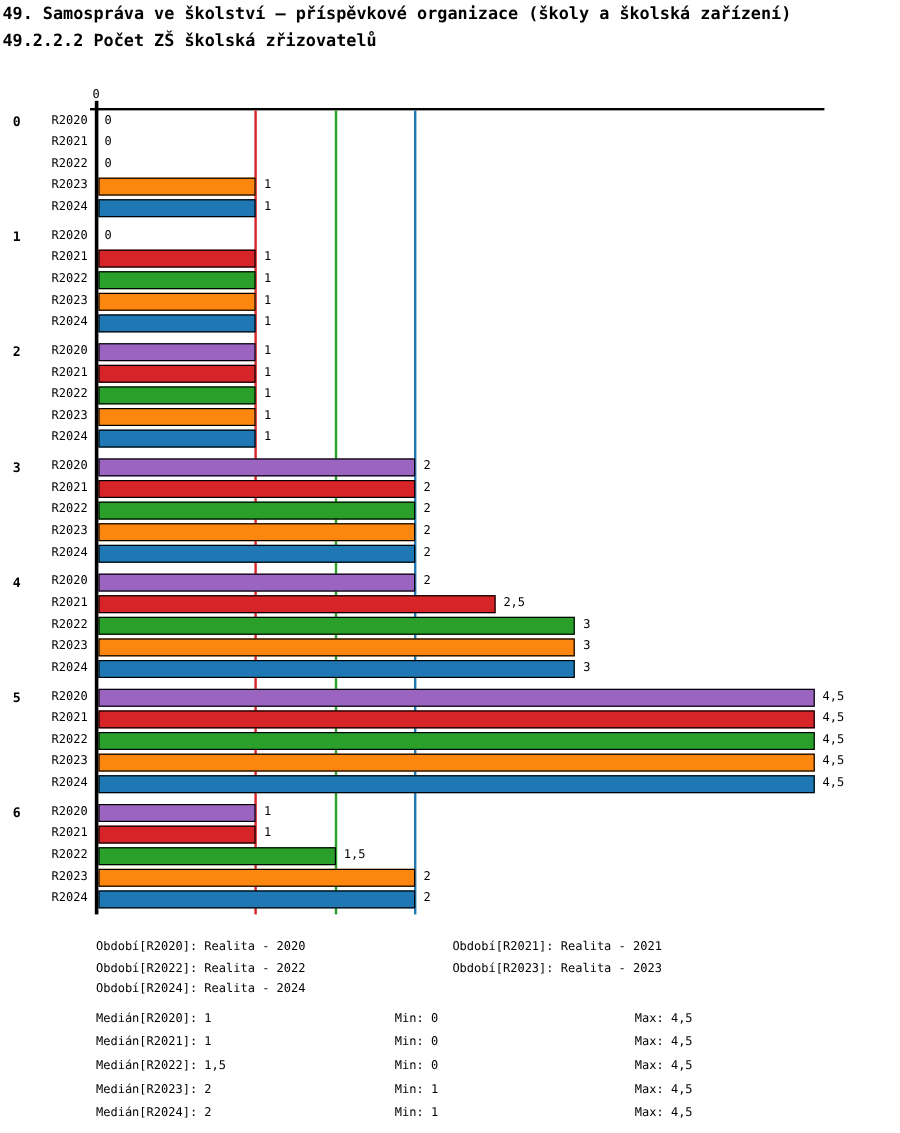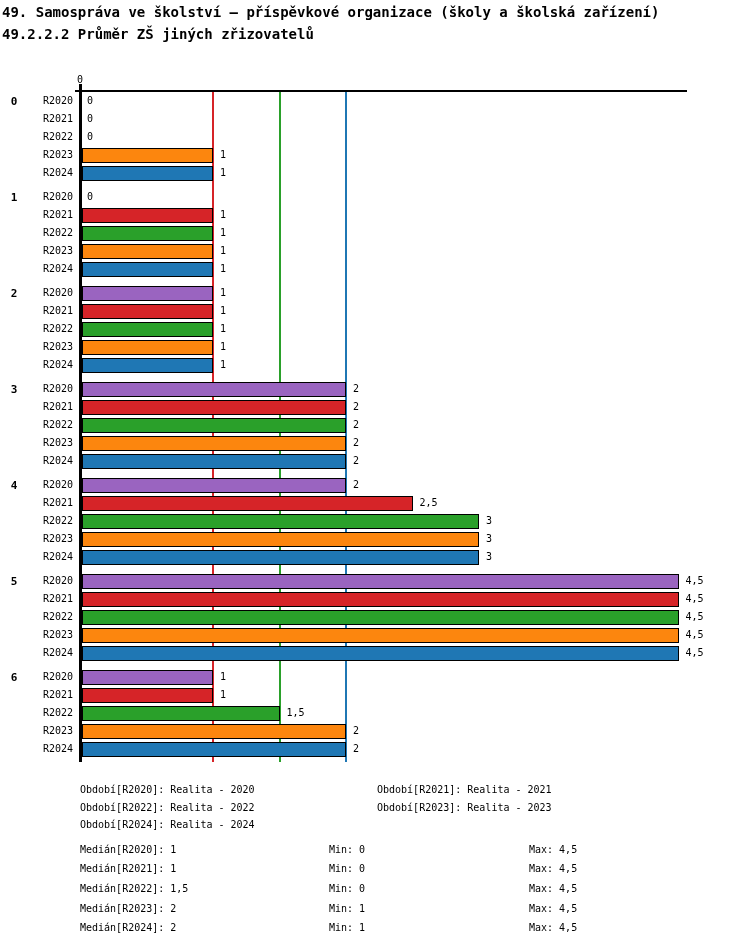--- a/index.html
+++ b/index.html
@@ -14,21 +14,21 @@
   .axis-v{background:#000;width:3px;}
   .vline{width:2px;}
   .bar{box-sizing:border-box;border:1px solid #000;height:15px;}
   .leg{font-size:10px;line-height:13px;}
 </style>
 </head>
 <body>
 
 <div class="screen">
   <div class="abs title" style="left:2px;top:4px;">49. Samospráva ve školství – příspěvkové organizace (školy a školská zařízení)</div>
-  <div class="abs title" style="left:2px;top:26px;">49.2.2.2 Průměr ZŠ jiných zřizovatelů</div>
+  <div class="abs title" style="left:2px;top:26px;">49.2.2.2 Počet ZŠ školská zřizovatelů</div>
 
   <div id="chart" class="abs" style="left:0;top:0;width:750px;height:775px;">
     <div class="abs axis-h" style="left:75px;top:90px;width:612px;"></div>
     <div class="abs axis-v" style="left:79px;top:84px;height:678px;"></div>
     <div class="abs lbl" style="left:73px;top:73px;width:14px;text-align:center;">0</div>
   <div class="abs vline" style="left: 212px; top: 92px; height: 670px; background: rgb(214, 36, 40);"></div><div class="abs vline" style="left: 278.5px; top: 92px; height: 670px; background: rgb(42, 160, 42);"></div><div class="abs vline" style="left: 345px; top: 92px; height: 670px; background: rgb(31, 119, 180);"></div><div class="abs grp" style="left: 6px; top: 95px;">0</div><div class="abs lbl" style="left: 43px; top: 94px;">R2020</div><div class="abs lbl" style="left: 87px; top: 94px;">0</div><div class="abs lbl" style="left: 43px; top: 112px;">R2021</div><div class="abs lbl" style="left: 87px; top: 112px;">0</div><div class="abs lbl" style="left: 43px; top: 130px;">R2022</div><div class="abs lbl" style="left: 87px; top: 130px;">0</div><div class="abs lbl" style="left: 43px; top: 148px;">R2023</div><div class="abs bar" style="left: 82px; top: 148px; width: 131px; background: rgb(252, 134, 14);"></div><div class="abs lbl" style="left: 220px; top: 148px;">1</div><div class="abs lbl" style="left: 43px; top: 166px;">R2024</div><div class="abs bar" style="left: 82px; top: 166px; width: 131px; background: rgb(31, 119, 180);"></div><div class="abs lbl" style="left: 220px; top: 166px;">1</div><div class="abs grp" style="left: 6px; top: 191px;">1</div><div class="abs lbl" style="left: 43px; top: 190px;">R2020</div><div class="abs lbl" style="left: 87px; top: 190px;">0</div><div class="abs lbl" style="left: 43px; top: 208px;">R2021</div><div class="abs bar" style="left: 82px; top: 208px; width: 131px; background: rgb(214, 36, 40);"></div><div class="abs lbl" style="left: 220px; top: 208px;">1</div><div class="abs lbl" style="left: 43px; top: 226px;">R2022</div><div class="abs bar" style="left: 82px; top: 226px; width: 131px; background: rgb(42, 160, 42);"></div><div class="abs lbl" style="left: 220px; top: 226px;">1</div><div class="abs lbl" style="left: 43px; top: 244px;">R2023</div><div class="abs bar" style="left: 82px; top: 244px; width: 131px; background: rgb(252, 134, 14);"></div><div class="abs lbl" style="left: 220px; top: 244px;">1</div><div class="abs lbl" style="left: 43px; top: 262px;">R2024</div><div class="abs bar" style="left: 82px; top: 262px; width: 131px; background: rgb(31, 119, 180);"></div><div class="abs lbl" style="left: 220px; top: 262px;">1</div><div class="abs grp" style="left: 6px; top: 287px;">2</div><div class="abs lbl" style="left: 43px; top: 286px;">R2020</div><div class="abs bar" style="left: 82px; top: 286px; width: 131px; background: rgb(154, 100, 192);"></div><div class="abs lbl" style="left: 220px; top: 286px;">1</div><div class="abs lbl" style="left: 43px; top: 304px;">R2021</div><div class="abs bar" style="left: 82px; top: 304px; width: 131px; background: rgb(214, 36, 40);"></div><div class="abs lbl" style="left: 220px; top: 304px;">1</div><div class="abs lbl" style="left: 43px; top: 322px;">R2022</div><div class="abs bar" style="left: 82px; top: 322px; width: 131px; background: rgb(42, 160, 42);"></div><div class="abs lbl" style="left: 220px; top: 322px;">1</div><div class="abs lbl" style="left: 43px; top: 340px;">R2023</div><div class="abs bar" style="left: 82px; top: 340px; width: 131px; background: rgb(252, 134, 14);"></div><div class="abs lbl" style="left: 220px; top: 340px;">1</div><div class="abs lbl" style="left: 43px; top: 358px;">R2024</div><div class="abs bar" style="left: 82px; top: 358px; width: 131px; background: rgb(31, 119, 180);"></div><div class="abs lbl" style="left: 220px; top: 358px;">1</div><div class="abs grp" style="left: 6px; top: 383px;">3</div><div class="abs lbl" style="left: 43px; top: 382px;">R2020</div><div class="abs bar" style="left: 82px; top: 382px; width: 264px; background: rgb(154, 100, 192);"></div><div class="abs lbl" style="left: 353px; top: 382px;">2</div><div class="abs lbl" style="left: 43px; top: 400px;">R2021</div><div class="abs bar" style="left: 82px; top: 400px; width: 264px; background: rgb(214, 36, 40);"></div><div class="abs lbl" style="left: 353px; top: 400px;">2</div><div class="abs lbl" style="left: 43px; top: 418px;">R2022</div><div class="abs bar" style="left: 82px; top: 418px; width: 264px; background: rgb(42, 160, 42);"></div><div class="abs lbl" style="left: 353px; top: 418px;">2</div><div class="abs lbl" style="left: 43px; top: 436px;">R2023</div><div class="abs bar" style="left: 82px; top: 436px; width: 264px; background: rgb(252, 134, 14);"></div><div class="abs lbl" style="left: 353px; top: 436px;">2</div><div class="abs lbl" style="left: 43px; top: 454px;">R2024</div><div class="abs bar" style="left: 82px; top: 454px; width: 264px; background: rgb(31, 119, 180);"></div><div class="abs lbl" style="left: 353px; top: 454px;">2</div><div class="abs grp" style="left: 6px; top: 479px;">4</div><div class="abs lbl" style="left: 43px; top: 478px;">R2020</div><div class="abs bar" style="left: 82px; top: 478px; width: 264px; background: rgb(154, 100, 192);"></div><div class="abs lbl" style="left: 353px; top: 478px;">2</div><div class="abs lbl" style="left: 43px; top: 496px;">R2021</div><div class="abs bar" style="left: 82px; top: 496px; width: 330.5px; background: rgb(214, 36, 40);"></div><div class="abs lbl" style="left: 419.5px; top: 496px;">2,5</div><div class="abs lbl" style="left: 43px; top: 514px;">R2022</div><div class="abs bar" style="left: 82px; top: 514px; width: 397px; background: rgb(42, 160, 42);"></div><div class="abs lbl" style="left: 486px; top: 514px;">3</div><div class="abs lbl" style="left: 43px; top: 532px;">R2023</div><div class="abs bar" style="left: 82px; top: 532px; width: 397px; background: rgb(252, 134, 14);"></div><div class="abs lbl" style="left: 486px; top: 532px;">3</div><div class="abs lbl" style="left: 43px; top: 550px;">R2024</div><div class="abs bar" style="left: 82px; top: 550px; width: 397px; background: rgb(31, 119, 180);"></div><div class="abs lbl" style="left: 486px; top: 550px;">3</div><div class="abs grp" style="left: 6px; top: 575px;">5</div><div class="abs lbl" style="left: 43px; top: 574px;">R2020</div><div class="abs bar" style="left: 82px; top: 574px; width: 596.5px; background: rgb(154, 100, 192);"></div><div class="abs lbl" style="left: 685.5px; top: 574px;">4,5</div><div class="abs lbl" style="left: 43px; top: 592px;">R2021</div><div class="abs bar" style="left: 82px; top: 592px; width: 596.5px; background: rgb(214, 36, 40);"></div><div class="abs lbl" style="left: 685.5px; top: 592px;">4,5</div><div class="abs lbl" style="left: 43px; top: 610px;">R2022</div><div class="abs bar" style="left: 82px; top: 610px; width: 596.5px; background: rgb(42, 160, 42);"></div><div class="abs lbl" style="left: 685.5px; top: 610px;">4,5</div><div class="abs lbl" style="left: 43px; top: 628px;">R2023</div><div class="abs bar" style="left: 82px; top: 628px; width: 596.5px; background: rgb(252, 134, 14);"></div><div class="abs lbl" style="left: 685.5px; top: 628px;">4,5</div><div class="abs lbl" style="left: 43px; top: 646px;">R2024</div><div class="abs bar" style="left: 82px; top: 646px; width: 596.5px; background: rgb(31, 119, 180);"></div><div class="abs lbl" style="left: 685.5px; top: 646px;">4,5</div><div class="abs grp" style="left: 6px; top: 671px;">6</div><div class="abs lbl" style="left: 43px; top: 670px;">R2020</div><div class="abs bar" style="left: 82px; top: 670px; width: 131px; background: rgb(154, 100, 192);"></div><div class="abs lbl" style="left: 220px; top: 670px;">1</div><div class="abs lbl" style="left: 43px; top: 688px;">R2021</div><div class="abs bar" style="left: 82px; top: 688px; width: 131px; background: rgb(214, 36, 40);"></div><div class="abs lbl" style="left: 220px; top: 688px;">1</div><div class="abs lbl" style="left: 43px; top: 706px;">R2022</div><div class="abs bar" style="left: 82px; top: 706px; width: 197.5px; background: rgb(42, 160, 42);"></div><div class="abs lbl" style="left: 286.5px; top: 706px;">1,5</div><div class="abs lbl" style="left: 43px; top: 724px;">R2023</div><div class="abs bar" style="left: 82px; top: 724px; width: 264px; background: rgb(252, 134, 14);"></div><div class="abs lbl" style="left: 353px; top: 724px;">2</div><div class="abs lbl" style="left: 43px; top: 742px;">R2024</div><div class="abs bar" style="left: 82px; top: 742px; width: 264px; background: rgb(31, 119, 180);"></div><div class="abs lbl" style="left: 353px; top: 742px;">2</div></div>
 
   <div id="legend" class="abs" style="left:0;top:775px;width:750px;height:169px;"><div class="abs leg" style="left: 80px; top: 8px;">Období[R2020]: Realita - 2020</div><div class="abs leg" style="left: 377px; top: 8px;">Období[R2021]: Realita - 2021</div><div class="abs leg" style="left: 80px; top: 26px;">Období[R2022]: Realita - 2022</div><div class="abs leg" style="left: 377px; top: 26px;">Období[R2023]: Realita - 2023</div><div class="abs leg" style="left: 80px; top: 43px;">Období[R2024]: Realita - 2024</div><div class="abs leg" style="left: 80px; top: 68px;">Medián[R2020]: 1</div><div class="abs leg" style="left: 329px; top: 68px;">Min: 0</div><div class="abs leg" style="left: 529px; top: 68px;">Max: 4,5</div><div class="abs leg" style="left: 80px; top: 87px;">Medián[R2021]: 1</div><div class="abs leg" style="left: 329px; top: 87px;">Min: 0</div><div class="abs leg" style="left: 529px; top: 87px;">Max: 4,5</div><div class="abs leg" style="left: 80px; top: 107px;">Medián[R2022]: 1,5</div><div class="abs leg" style="left: 329px; top: 107px;">Min: 0</div><div class="abs leg" style="left: 529px; top: 107px;">Max: 4,5</div><div class="abs leg" style="left: 80px; top: 127px;">Medián[R2023]: 2</div><div class="abs leg" style="left: 329px; top: 127px;">Min: 1</div><div class="abs leg" style="left: 529px; top: 127px;">Max: 4,5</div><div class="abs leg" style="left: 80px; top: 146px;">Medián[R2024]: 2</div><div class="abs leg" style="left: 329px; top: 146px;">Min: 1</div><div class="abs leg" style="left: 529px; top: 146px;">Max: 4,5</div></div>
 </div>
 

